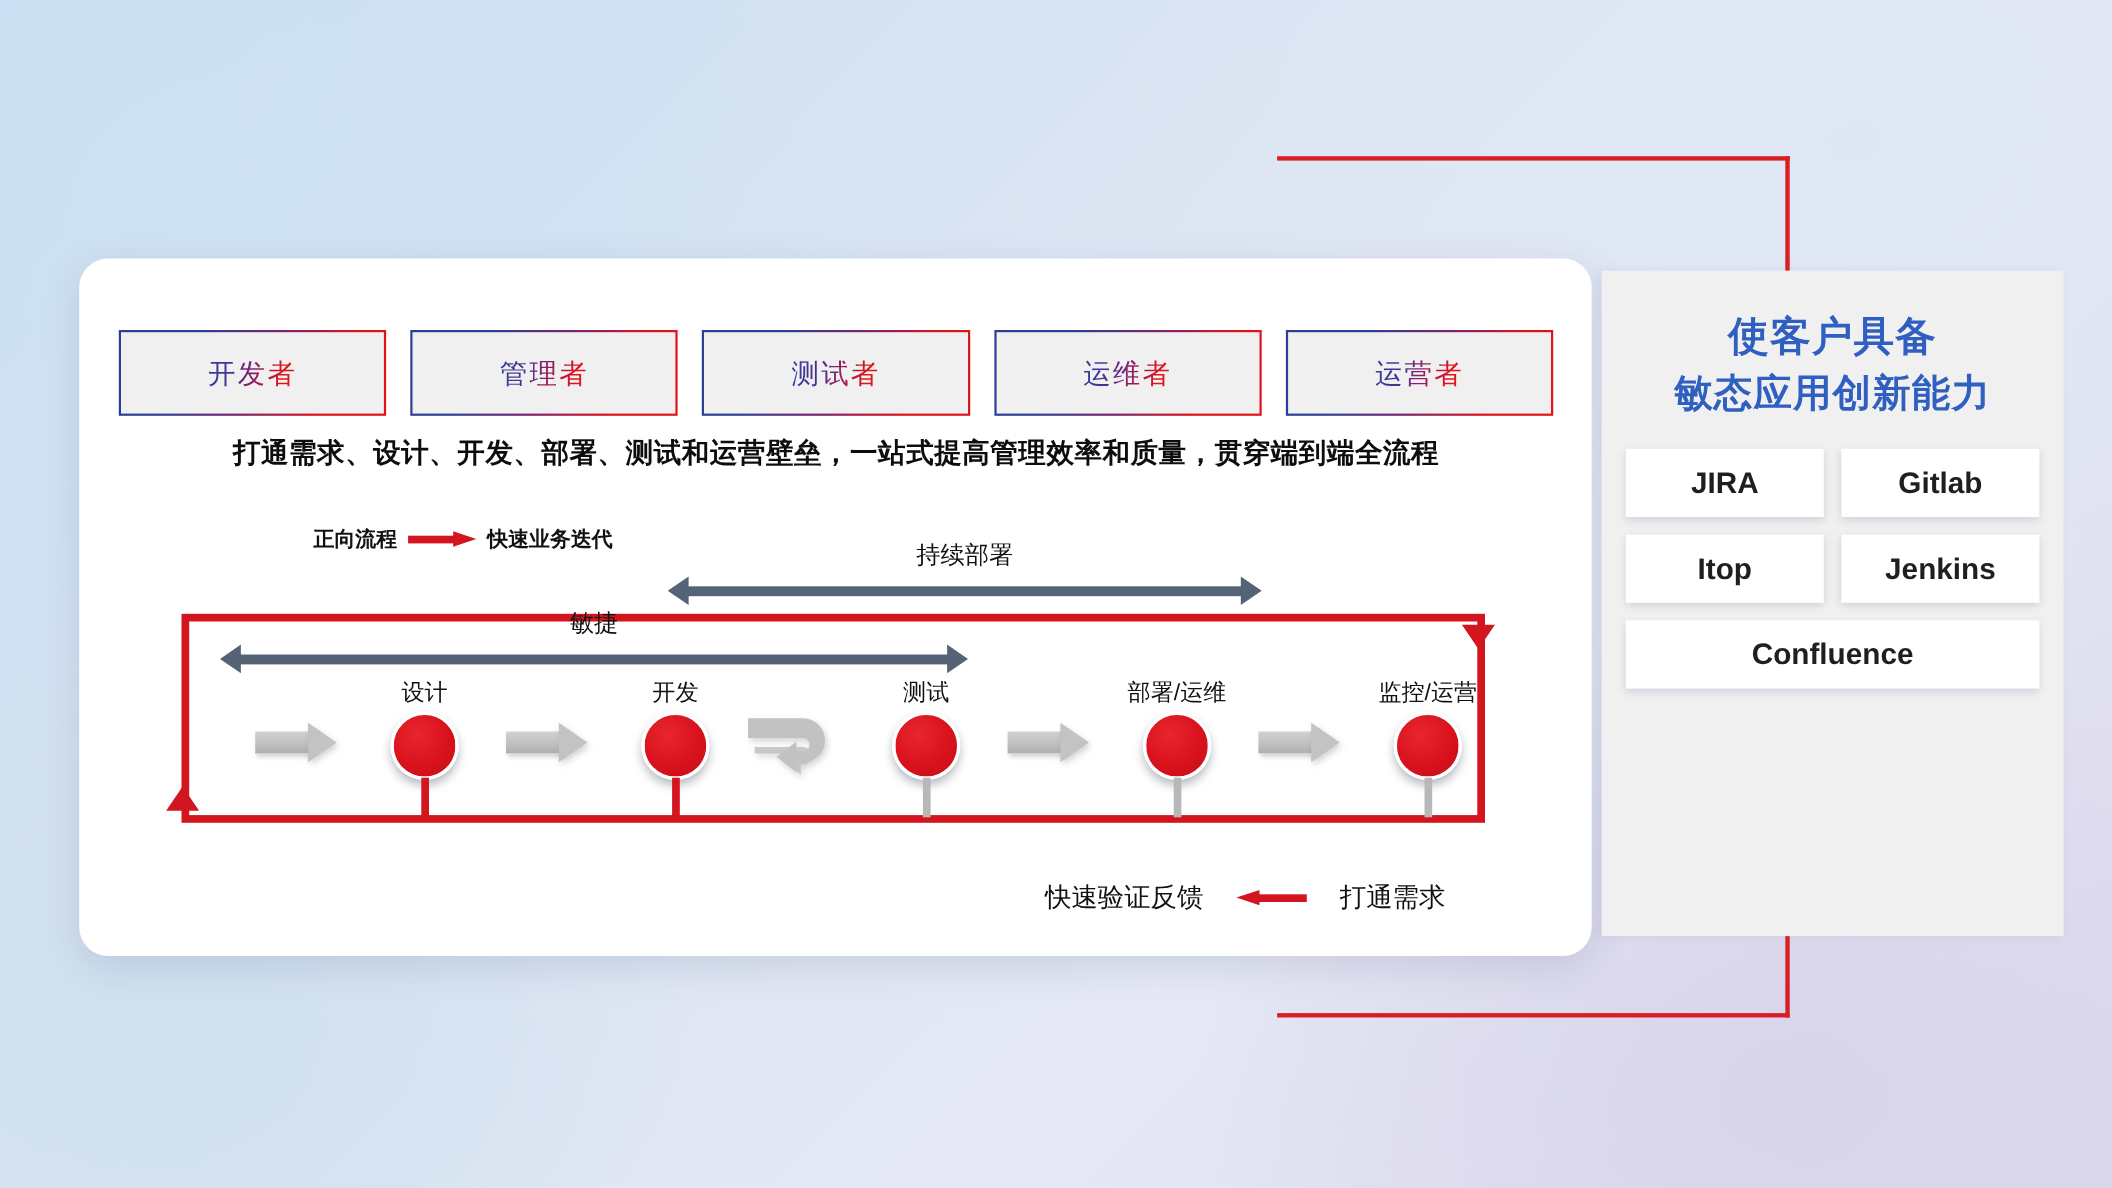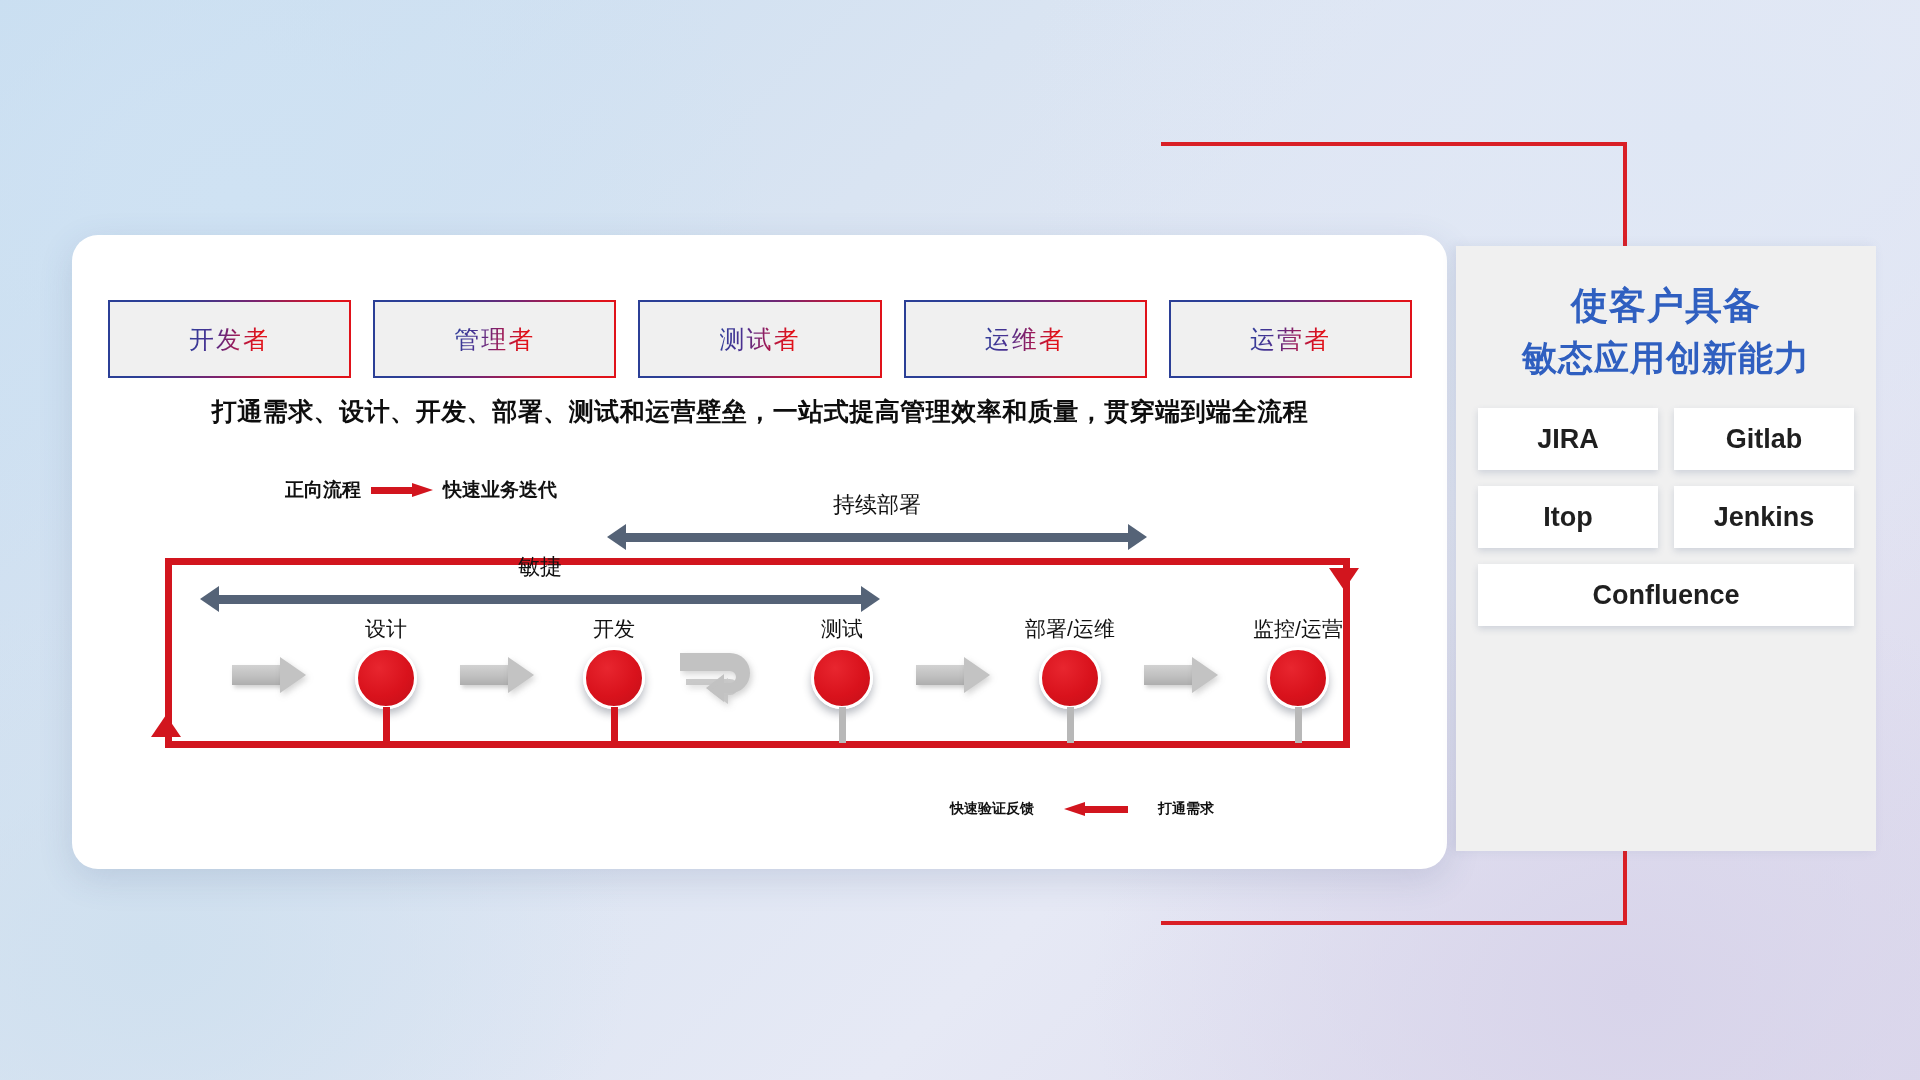--- a/index.html
+++ b/index.html
@@ -102,21 +102,21 @@
     border-top: 7px solid transparent;
     border-bottom: 7px solid transparent;
     border-left: 21px solid #d2151e;
   }
 
   
   .legend-feedback {
     position: absolute;
     left: 950px; top: 800px;
     display: flex; align-items: center; gap: 30px;
-    font-size: 14px; font-weight: bold; color: #111;
+    font-size: 24px; font-weight: normal; color: #111;
     z-index: 6;
   }
   .legend-arrow-red-left {
     width: 64px; height: 14px; position: relative;
   }
   .legend-arrow-red-left::before {
     content: ""; position: absolute; right: 0; top: 4px;
     width: 44px; height: 7px; background: #d2151e;
   }
   .legend-arrow-red-left::after {

